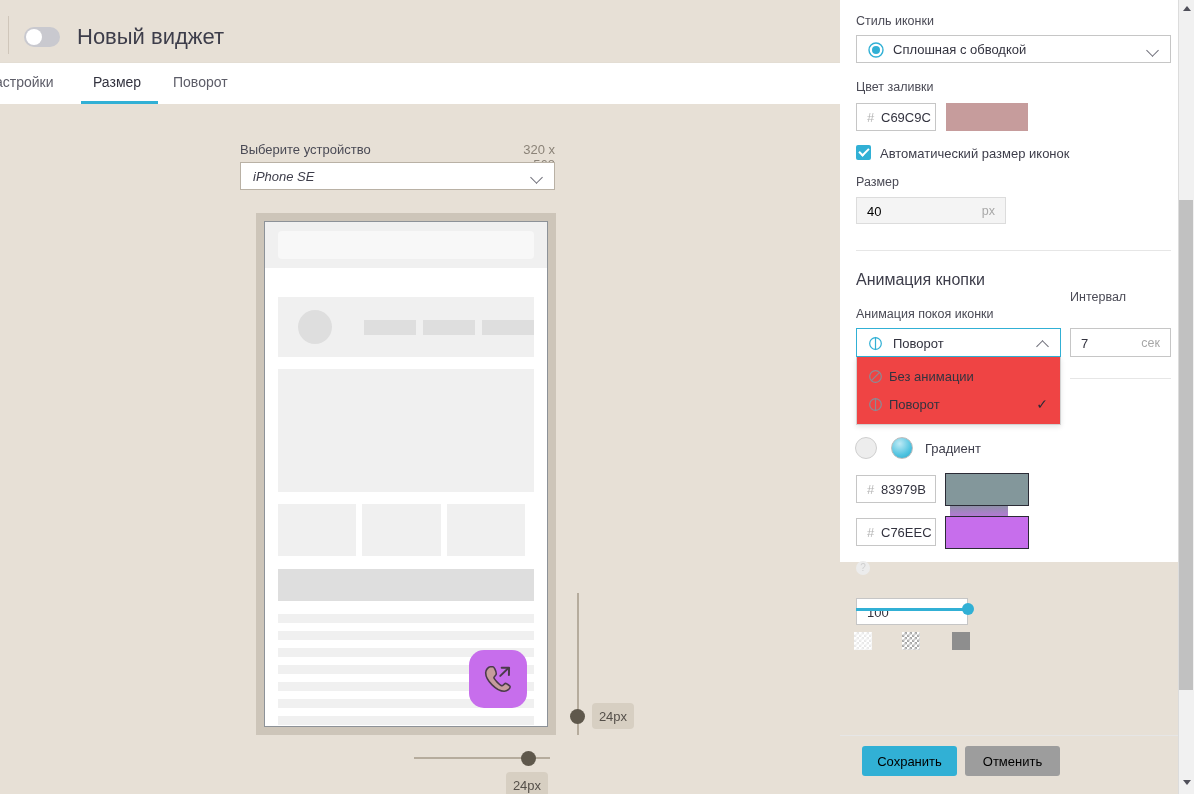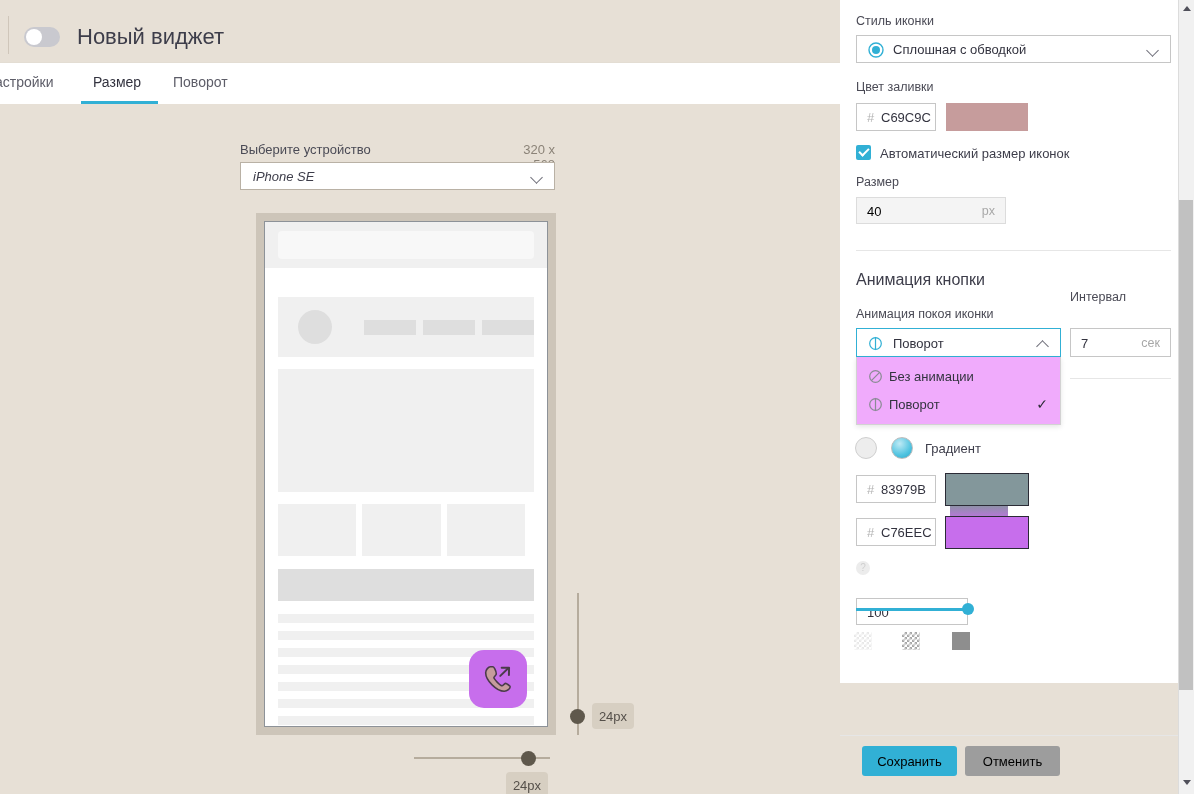--- a/index.html
+++ b/index.html
@@ -98,41 +98,41 @@
   }
   .hslider-track { position:absolute; left:414px; top:757px; width:136px; height:2px; background:#b6ac9d; }
   .hslider-knob  { position:absolute; left:521px; top:751px; width:15px; height:15px; border-radius:50%; background:#5f584c; }
   .hslider-badge {
     position:absolute; left:506px; top:772px; width:42px; height:26px;
     background:#d7cfc2; border-radius:4px; color:#55504a; font-size:13px;
     display:flex; align-items:center; justify-content:center;
   }
 
   
-  .panel { position:absolute; left:840px; top:0; width:354px; height:683px; background:#ffffff; }
+  .panel { position:absolute; left:840px; top:0; width:354px; height:562px; background:#ffffff; }
   .panel-inner { position:absolute; left:0; top:0; width:338px; height:794px; overflow:hidden; }
   .fld-label { position:absolute; font-size:12.5px; color:#4a4a55; white-space:nowrap; }
   .section-title { position:absolute; font-size:16px; color:#3d3d4a; white-space:nowrap; }
   .input-box {
     position:absolute; background:#fff; border:1px solid #c6c6c6; box-sizing:border-box;
   }
   .input-box .txt { position:absolute; left:10px; top:50%; transform:translateY(-50%); font-size:13px; color:#33333f; }
   .input-box .hash { position:absolute; left:10px; top:50%; transform:translateY(-50%); font-size:13px; color:#b4b4b4; }
   .input-box .unit { position:absolute; right:10px; top:50%; transform:translateY(-50%); font-size:12.5px; color:#a8a8a8; }
   .input-box.disabled { background:#f4f4f4; border-color:#dcdcdc; }
   .input-box.disabled .txt { color:#000000; }
 
   .select-box {
     position:absolute; background:#fff; border:1px solid #c6c6c6; box-sizing:border-box;
   }
   .select-box.focused { border:1px solid #31b0d5; }
   .select-box .sel-txt { position:absolute; left:36px; top:50%; transform:translateY(-50%); font-size:13px; color:#33333f; }
 
   .dd-list {
-    position:absolute; background:#f0abfc; border:1px solid #d2d2d2; border-top:none;
+    position:absolute; background:#ef4444; border:1px solid #d2d2d2; border-top:none;
     box-sizing:border-box; box-shadow:0 2px 5px rgba(0,0,0,.10); z-index:30;
   }
   .dd-item { position:relative; height:28px; }
   .dd-item .dd-txt { position:absolute; left:32px; top:50%; transform:translateY(-50%); font-size:13px; color:#33333f; }
   .dd-check { position:absolute; right:12px; top:50%; transform:translateY(-50%); font-size:14px; color:#2b2b36; }
 
   .checkbox {
     position:absolute; width:15px; height:15px; background:#31b0d5; border-radius:2px;
   }
   .checkbox .tick {

